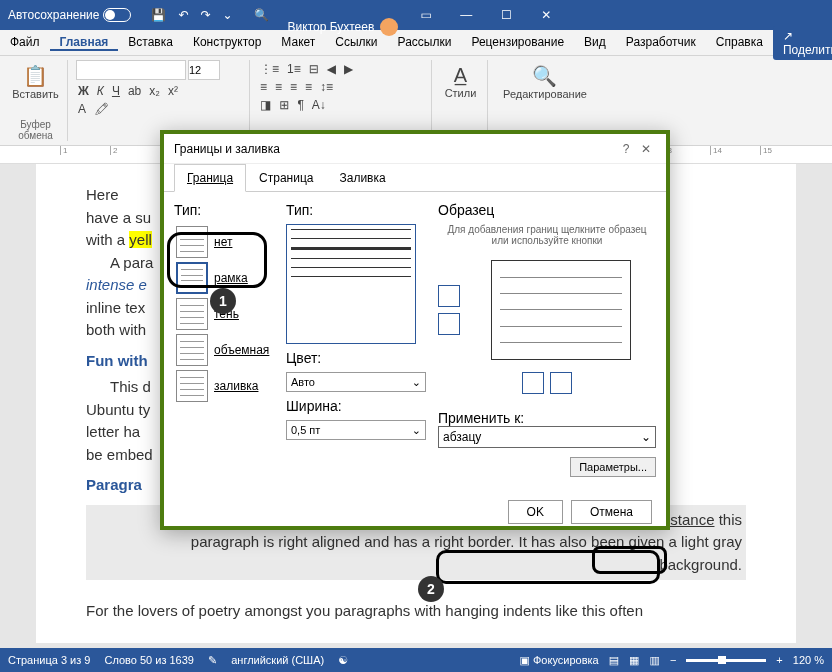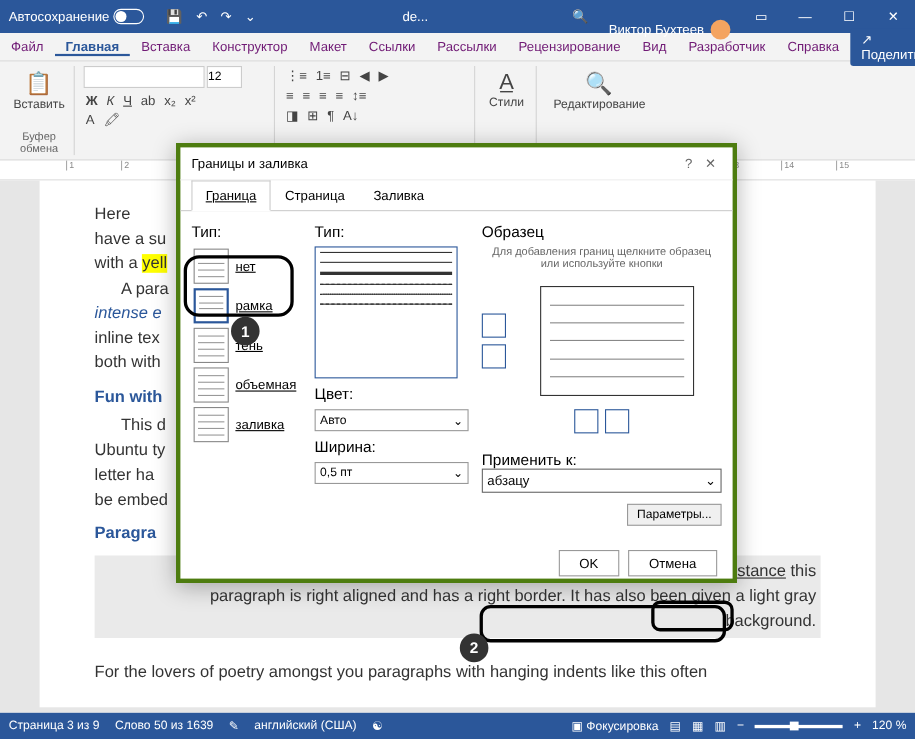--- a/index.html
+++ b/index.html
@@ -11,21 +11,21 @@
 .titlebar .toggle::after { content: ''; position: absolute; width: 10px; height: 10px; background: #fff; border-radius: 50%; top: 1px; left: 1px; }
 .titlebar .qat { display: flex; gap: 12px; padding: 0 12px; }
 .titlebar .qat span { cursor: pointer; }
 .titlebar .doctitle { flex: 1; text-align: center; }
 .titlebar .user { display: flex; align-items: center; gap: 6px; padding: 0 8px; margin-top: 24px; }
 .titlebar .avatar { width: 18px; height: 18px; border-radius: 50%; background: #f4a460; }
 .titlebar .winbtns { display: flex; }
 .titlebar .winbtns div { width: 40px; height: 30px; display: flex; align-items: center; justify-content: center; cursor: pointer; }
 
 .ribbon-tabs { height: 26px; background: #f3f3f3; border-bottom: 1px solid #d4d4d4; display: flex; align-items: center; font-size: 12px; }
-.ribbon-tabs .tab { padding: 0 10px; height: 100%; display: flex; align-items: center; cursor: pointer; color: #701a75; }
+.ribbon-tabs .tab { padding: 0 10px; height: 100%; display: flex; align-items: center; cursor: pointer; color: #000000; }
 .ribbon-tabs .tab.active { color: #2b579a; border-bottom: 2px solid #2b579a; font-weight: 600; }
 .ribbon-tabs .share { margin-left: auto; background: #2b579a; color: #fff; padding: 3px 10px; margin-right: 8px; border-radius: 3px; }
 
 .ribbon { height: 90px; background: #f3f3f3; border-bottom: 1px solid #d4d4d4; display: flex; padding: 4px; gap: 2px; }
 .ribbon-group { border-right: 1px solid #d4d4d4; padding: 0 6px; display: flex; flex-direction: column; font-size: 11px; position: relative; }
 .ribbon-group .label { position: absolute; bottom: 0; left: 0; right: 0; text-align: center; color: #666; font-size: 10px; }
 .ribbon-btn { display: flex; flex-direction: column; align-items: center; padding: 4px; cursor: pointer; color: #444; }
 .ribbon-btn .icon { font-size: 20px; }
 .font-row { display: flex; gap: 2px; align-items: center; margin-bottom: 2px; }
 .font-row select, .font-row input { font-size: 11px; height: 20px; border: 1px solid #ccc; }
@@ -101,21 +101,20 @@
   <div class="autosave">
     <span>Автосохранение</span>
     <span class="toggle"></span>
   </div>
   <div class="qat">
     <span>💾</span>
     <span>↶</span>
     <span>↷</span>
     <span>⌄</span>
   </div>
-  <div class="doctitle">de...</div>
   <span style="padding:0 10px">🔍</span>
   <div class="user">
     <span>Виктор Бухтеев</span>
     <span class="avatar"></span>
   </div>
   <div class="winbtns">
     <div>▭</div>
     <div>—</div>
     <div>☐</div>
     <div>✕</div>

